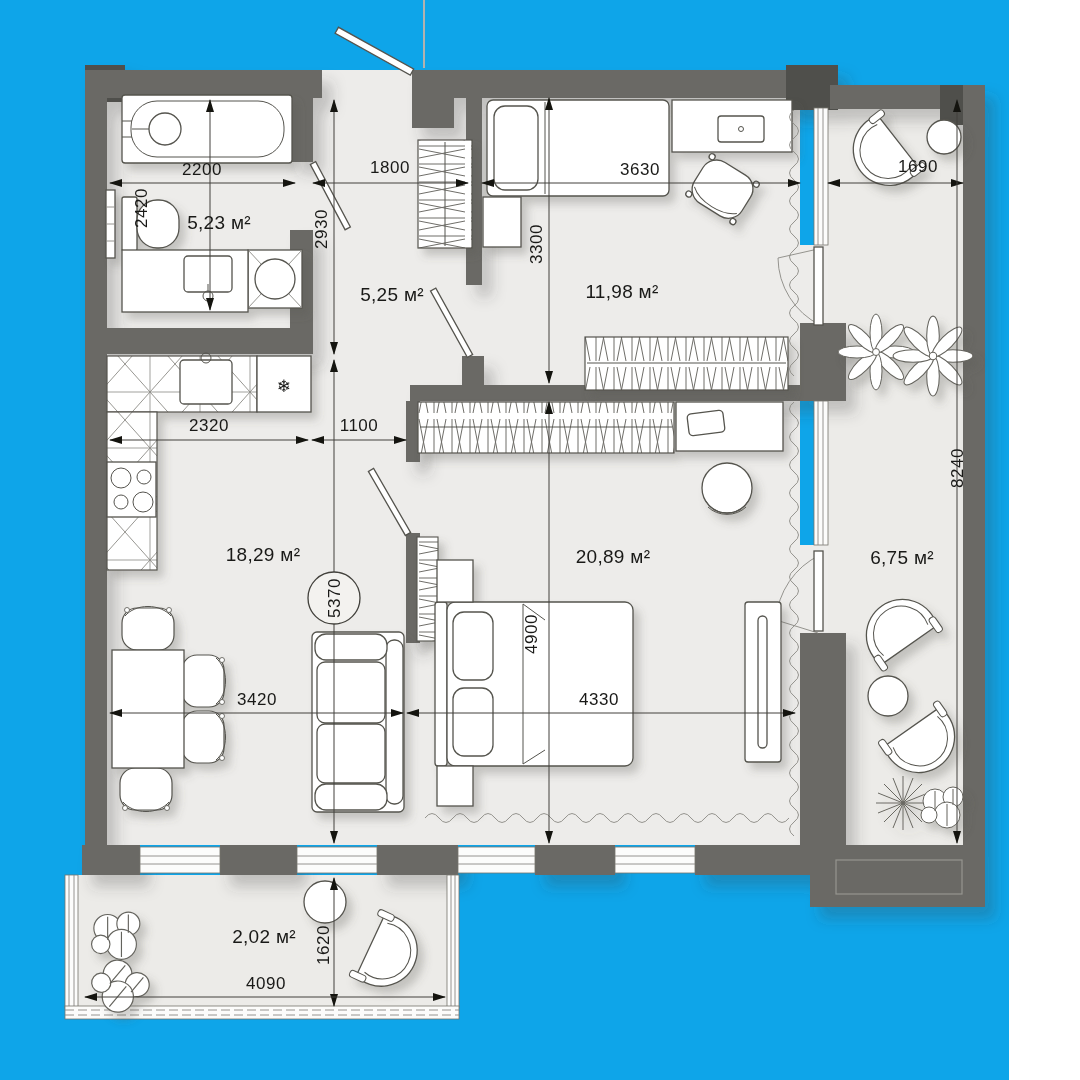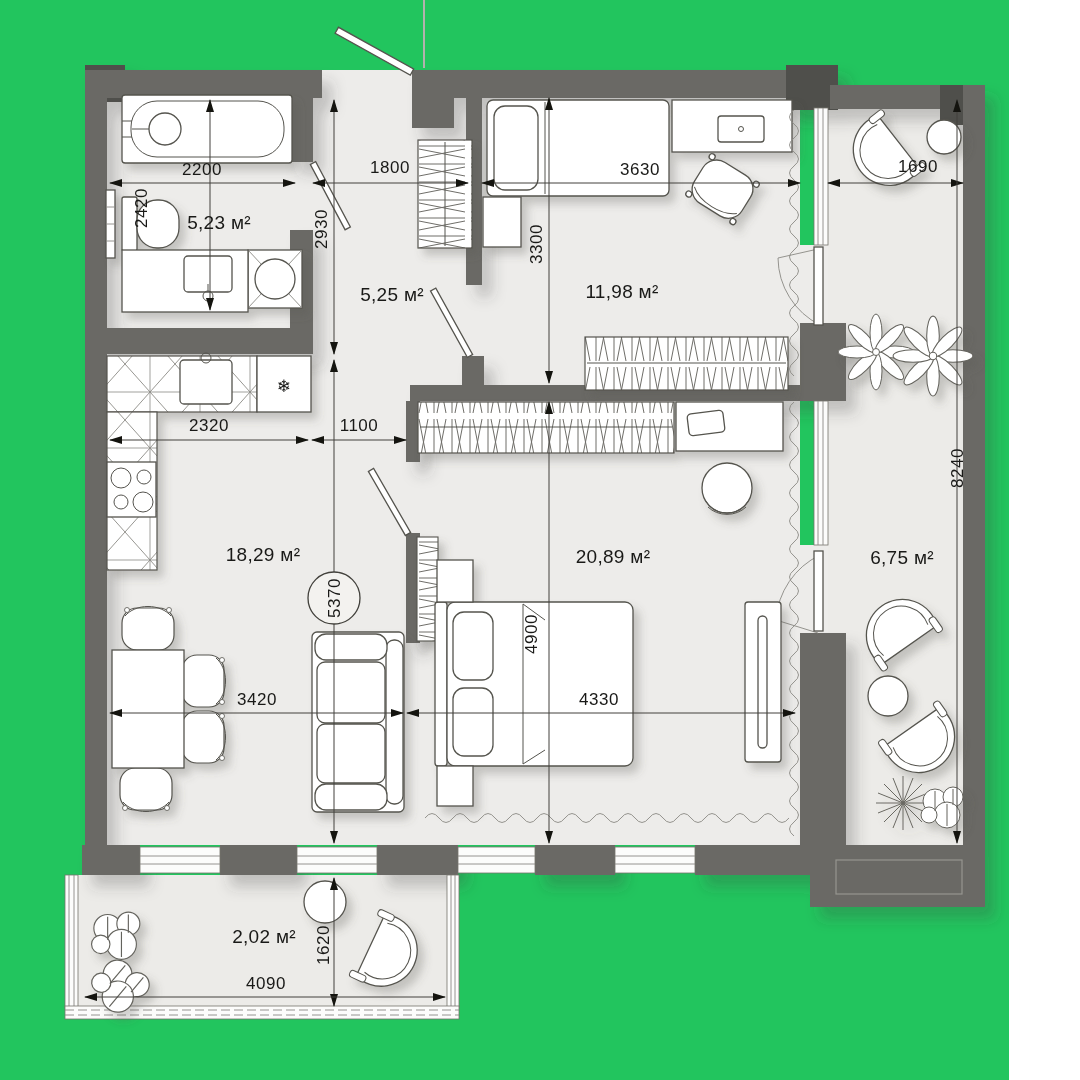--- a/index.html
+++ b/index.html
@@ -1,16 +1,16 @@
 <!DOCTYPE html>
 <html><head>
 <meta charset="utf-8">
 <style>
   html,body{margin:0;padding:0;background:#ffffff;}
-  #stage{width:1009px;height:1080px;position:relative;background:#22c55e;font-family:"Liberation Sans",sans-serif;}
+  #stage{width:1009px;height:1080px;position:relative;background:#0ea5e9;font-family:"Liberation Sans",sans-serif;}
   svg{display:block;}
   .wall{fill:#6a6965;}
   .wallD{fill:#504f4b;}
   .floor{fill:#edecea;}
   .floorB{fill:#ecebe8;}
   .s{stroke:#55544e;fill:#ffffff;stroke-width:1.3;}
   .ln{stroke:#55544e;fill:none;stroke-width:1;}
   .thin{stroke:#8a8983;fill:none;stroke-width:0.9;}
   .win{fill:#fcfcfb;stroke:#75746d;stroke-width:0.8;}
   .diml{stroke:#42413c;stroke-width:1;fill:none;}

